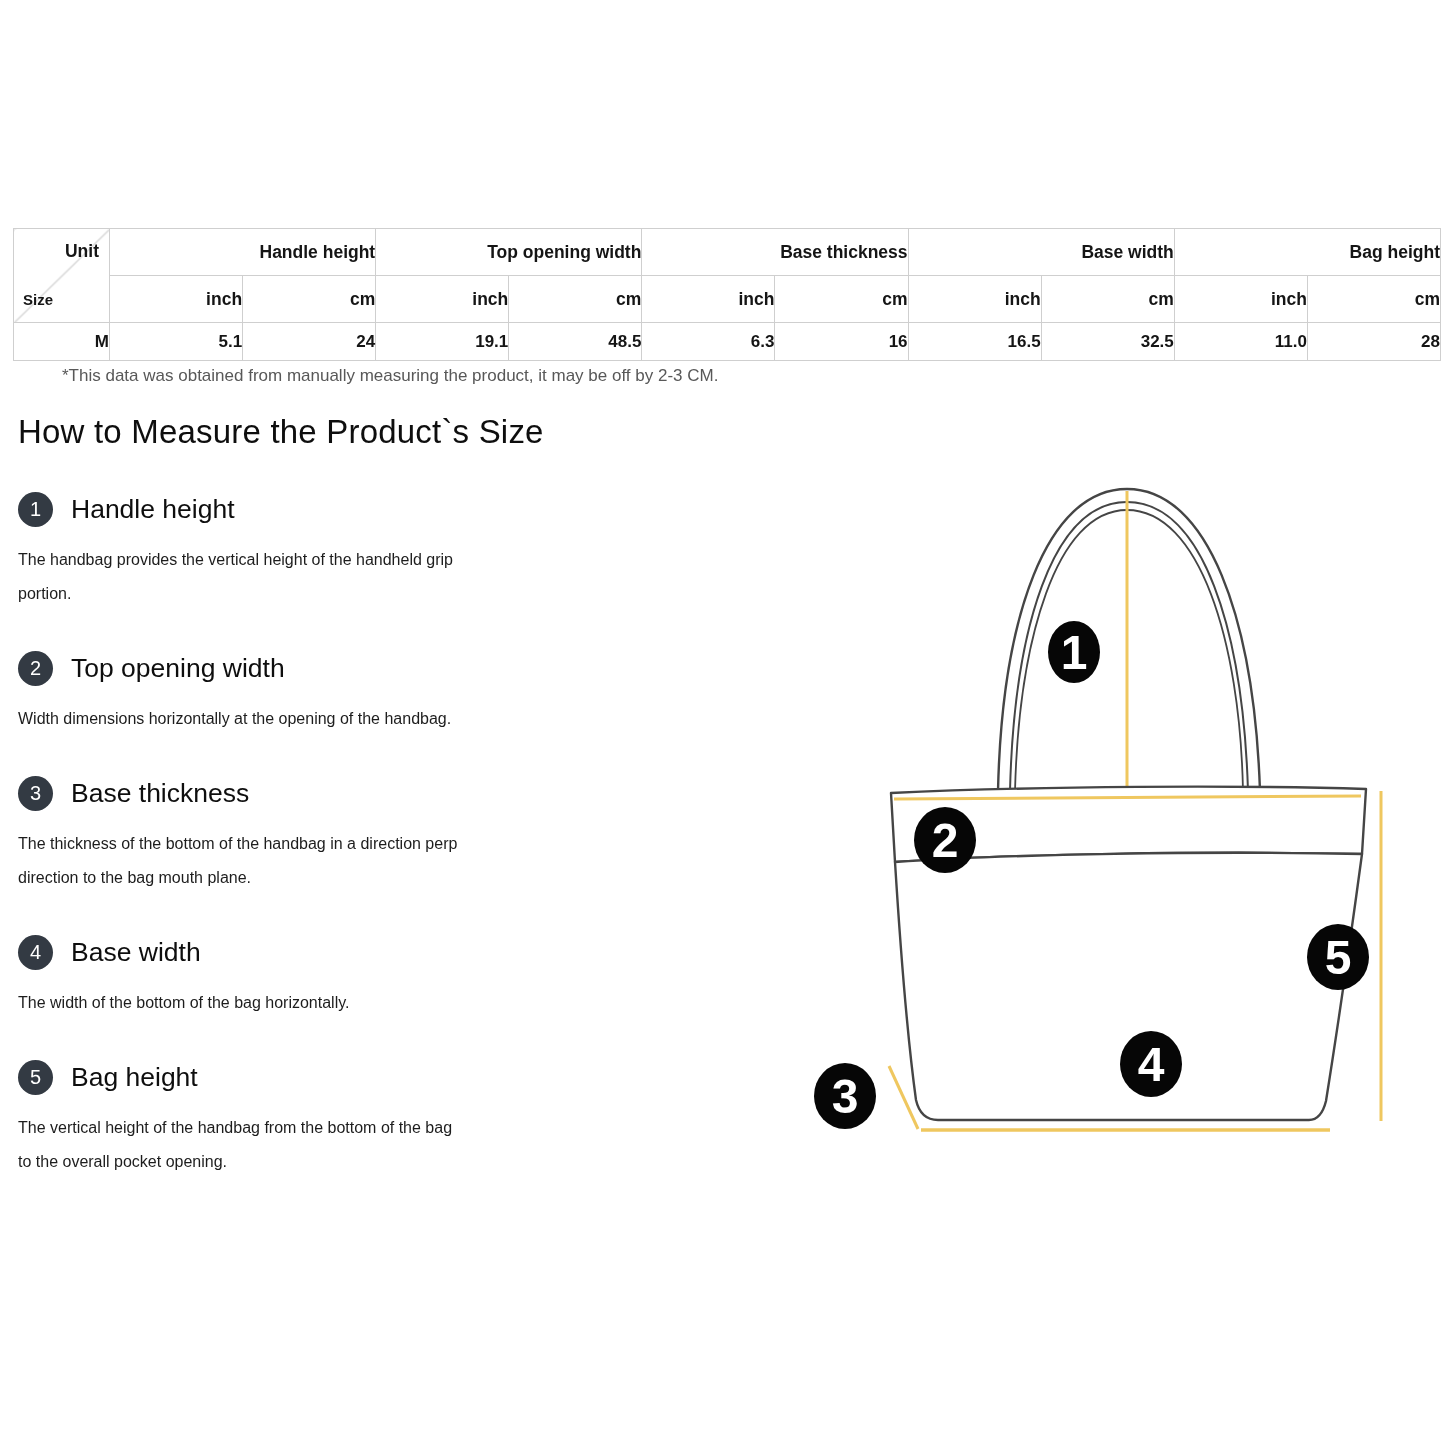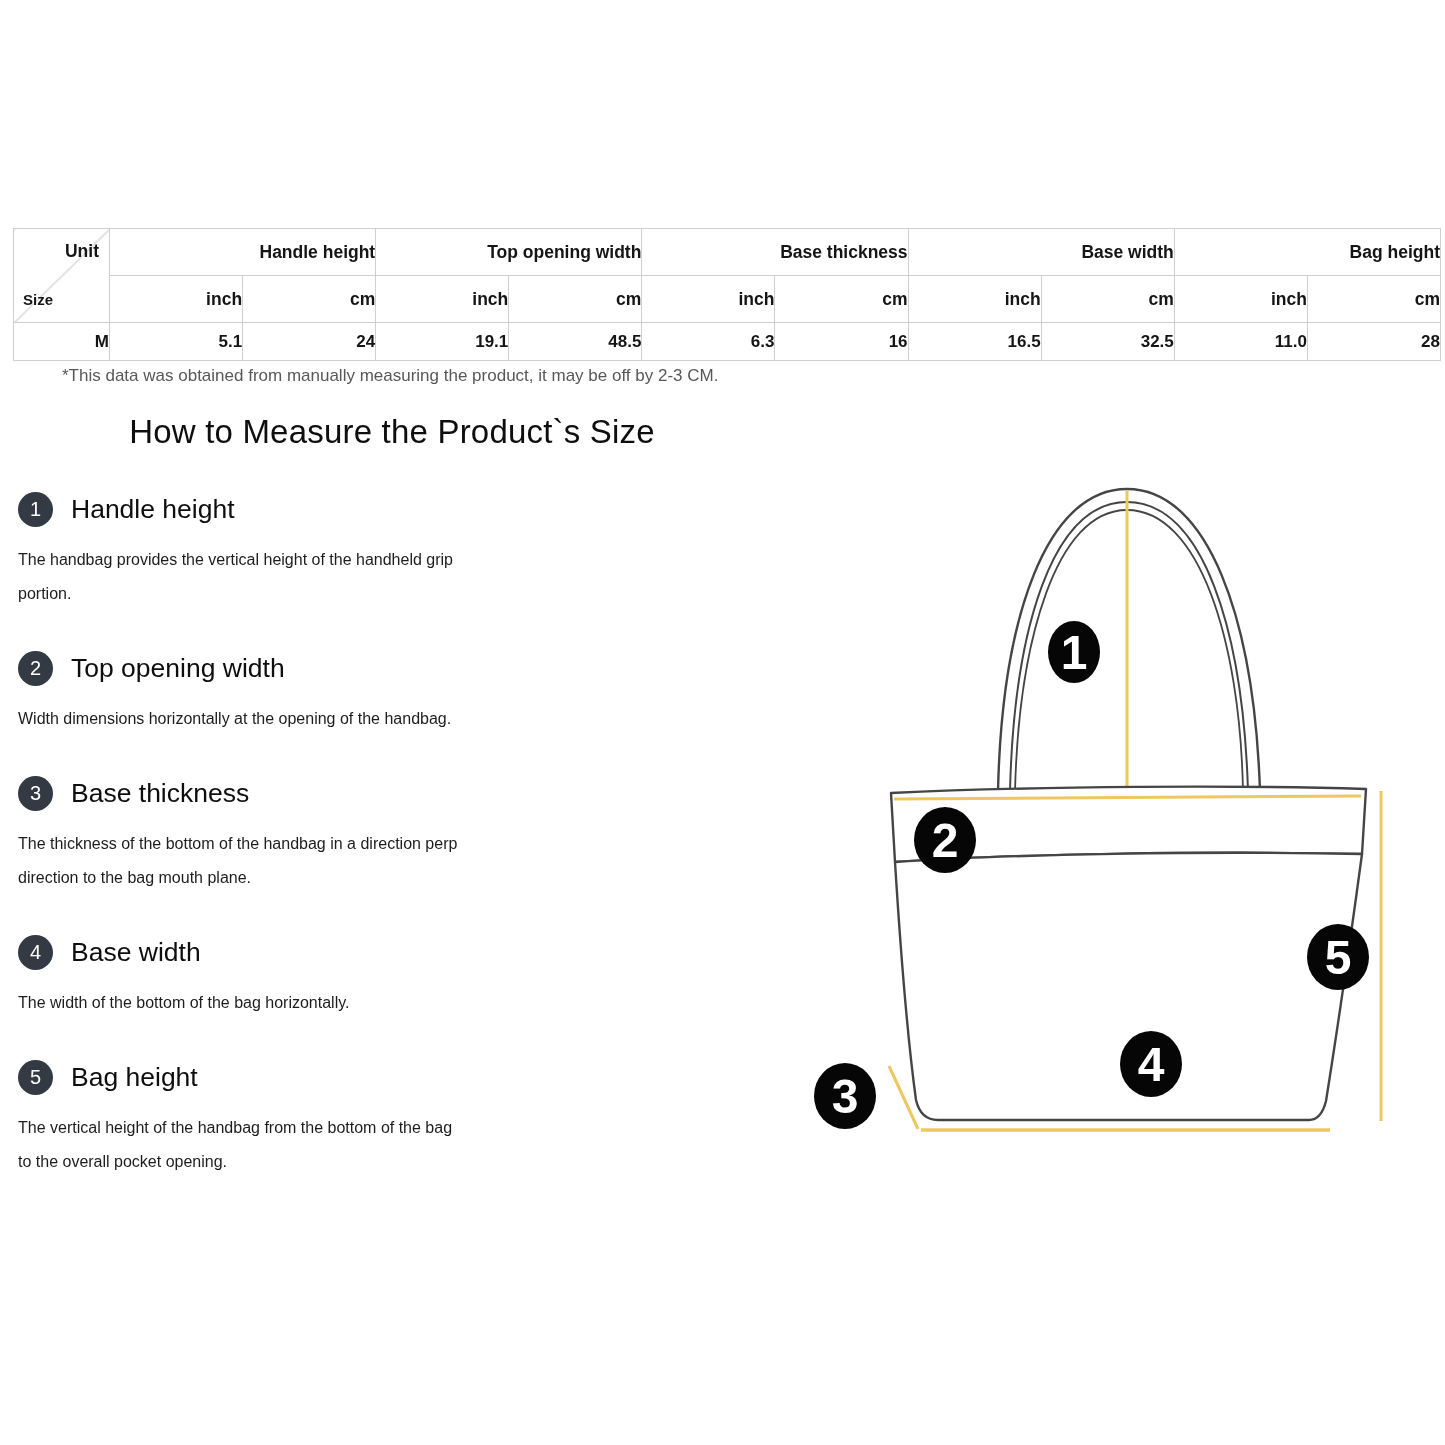--- a/index.html
+++ b/index.html
@@ -39,21 +39,21 @@
 
   .table-footnote {
     position:absolute; left:14px; top:366px;
     font-size:17px; color:#585858; font-weight:400;margin-left:48px;
   }
 
   
   .guide { position:absolute; left:18px; top:412px; width:748px; }
   .guide-title {
     font-size:33px; font-weight:400; color:#0e0e0e;
-    line-height:40px; margin:0 0 40px 0; letter-spacing:0.2px;text-align:center;
+    line-height:40px; margin:0 0 40px 0; letter-spacing:0.2px;
   }
   .guide-item .item-head {
     display:flex; align-items:center; gap:18px;
     margin:40px 0 16px 0;
   }
   .guide-item:first-of-type .item-head { margin-top:0; }
   .num-badge {
     width:35px; height:35px; border-radius:50%;
     background:#333a43; color:#ffffff;
     display:flex; align-items:center; justify-content:center;

